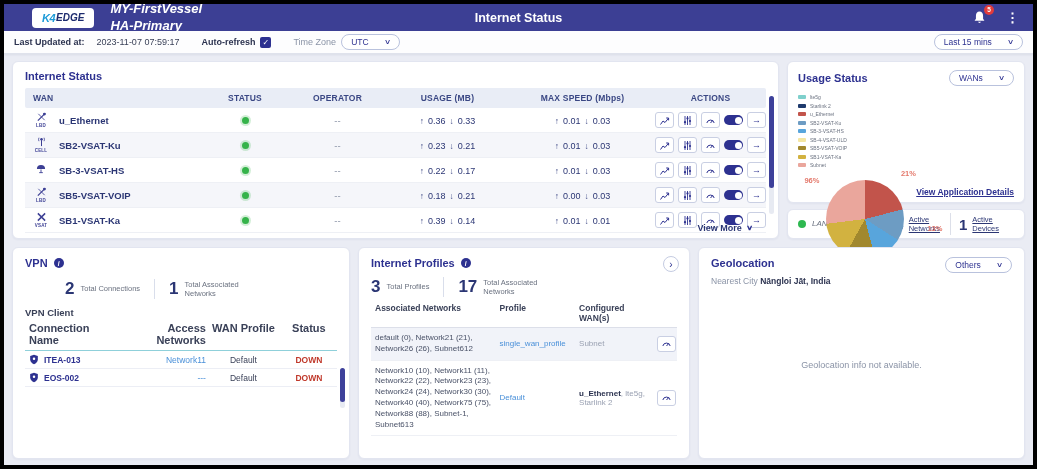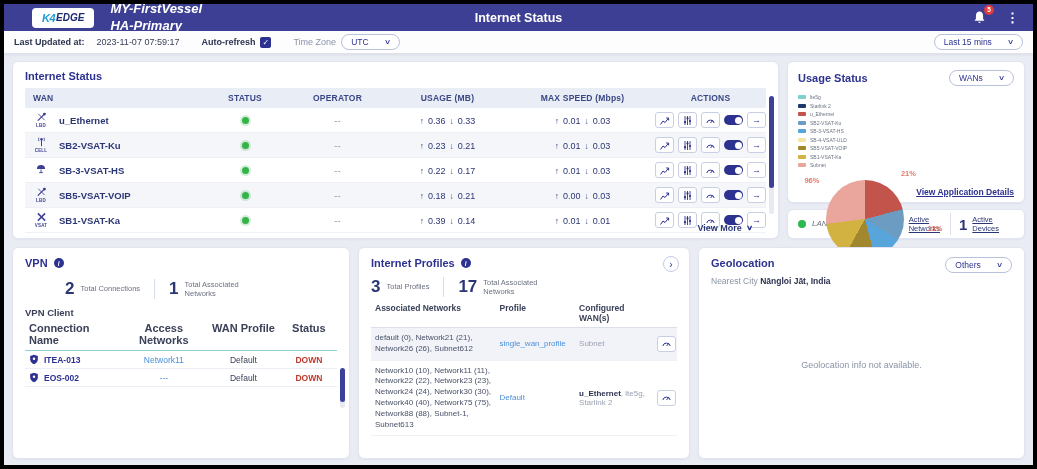--- a/index.html
+++ b/index.html
@@ -83,21 +83,21 @@
   .vpn-card { width:338px; height:212px; padding:9px 12px; position:relative; }
   .title-row { display:flex; align-items:center; gap:6px; }
   .info-ic { width:10px; height:10px; border-radius:50%; background:#2d3190; color:#fff; font-size:6.5px; font-style:italic; font-weight:700; display:flex; align-items:center; justify-content:center; cursor:pointer; }
   .stats-row { display:flex; align-items:center; gap:14px; margin:10px 0 8px 40px; }
   .stat { display:flex; align-items:center; gap:6px; }
   .stat + .stat { border-left:1px solid #d9deeb; padding-left:14px; }
   .stat-num { font-size:17px; font-weight:700; color:#2b3674; }
   .stat-lbl { font-size:7.5px; color:#6b7280; line-height:1.25; max-width:70px; }
   .sub-title { font-size:9.5px; font-weight:700; color:#3a4158; margin:4px 0 4px; }
   .vpn-head { display:flex; font-size:11px; font-weight:700; color:#3a4158; padding-bottom:4px; }
-  .vc-name{width:31%; padding-left:4px;} .vc-acc{width:27%; text-align:center;} .vc-wan{width:24%; text-align:center;} .vc-st{width:18%; text-align:center;}
+  .vc-name{width:31%; padding-left:4px;} .vc-acc{width:27%; text-align:right;} .vc-wan{width:24%; text-align:center;} .vc-st{width:18%; text-align:center;}
   .vpn-rows { border-top:1.5px solid #8fd0da; }
   .vpn-row { display:flex; align-items:center; height:18px; border-bottom:1px solid #eceef5; font-size:8.5px; }
   .vpn-name { display:flex; align-items:center; gap:5px; color:#2d3190; font-weight:600; }
   .link-blue { color:#4a90d9; }
   .txt-gray { color:#8a93a6; }
   .txt-dark { color:#3a4158; }
   .down { color:#c0392b; font-weight:700; font-size:8.5px; }
 
   
   .prof-card { width:332px; height:212px; padding:9px 12px; position:relative; }

